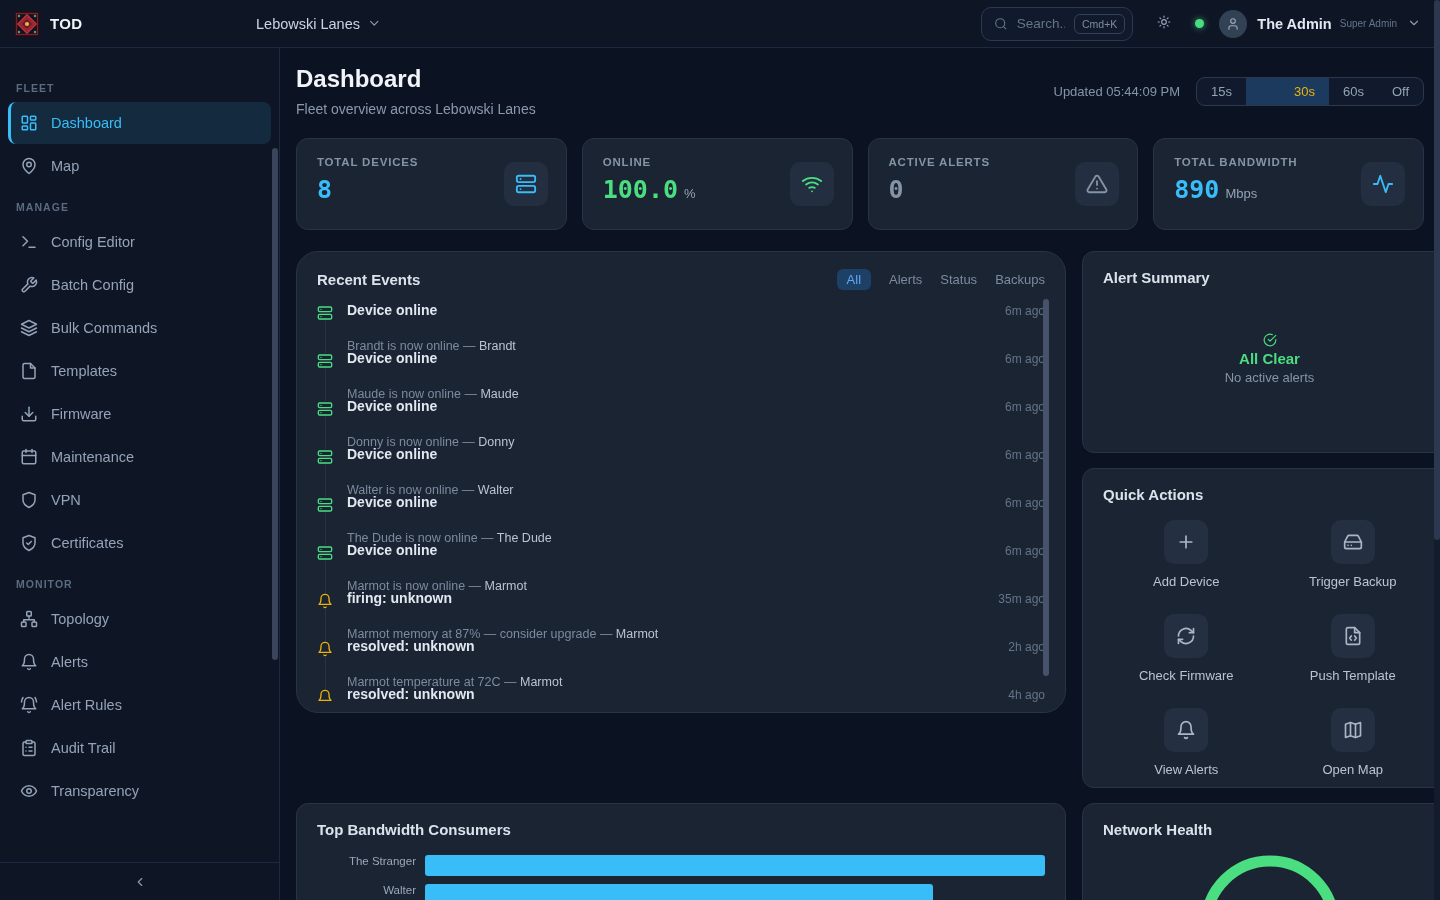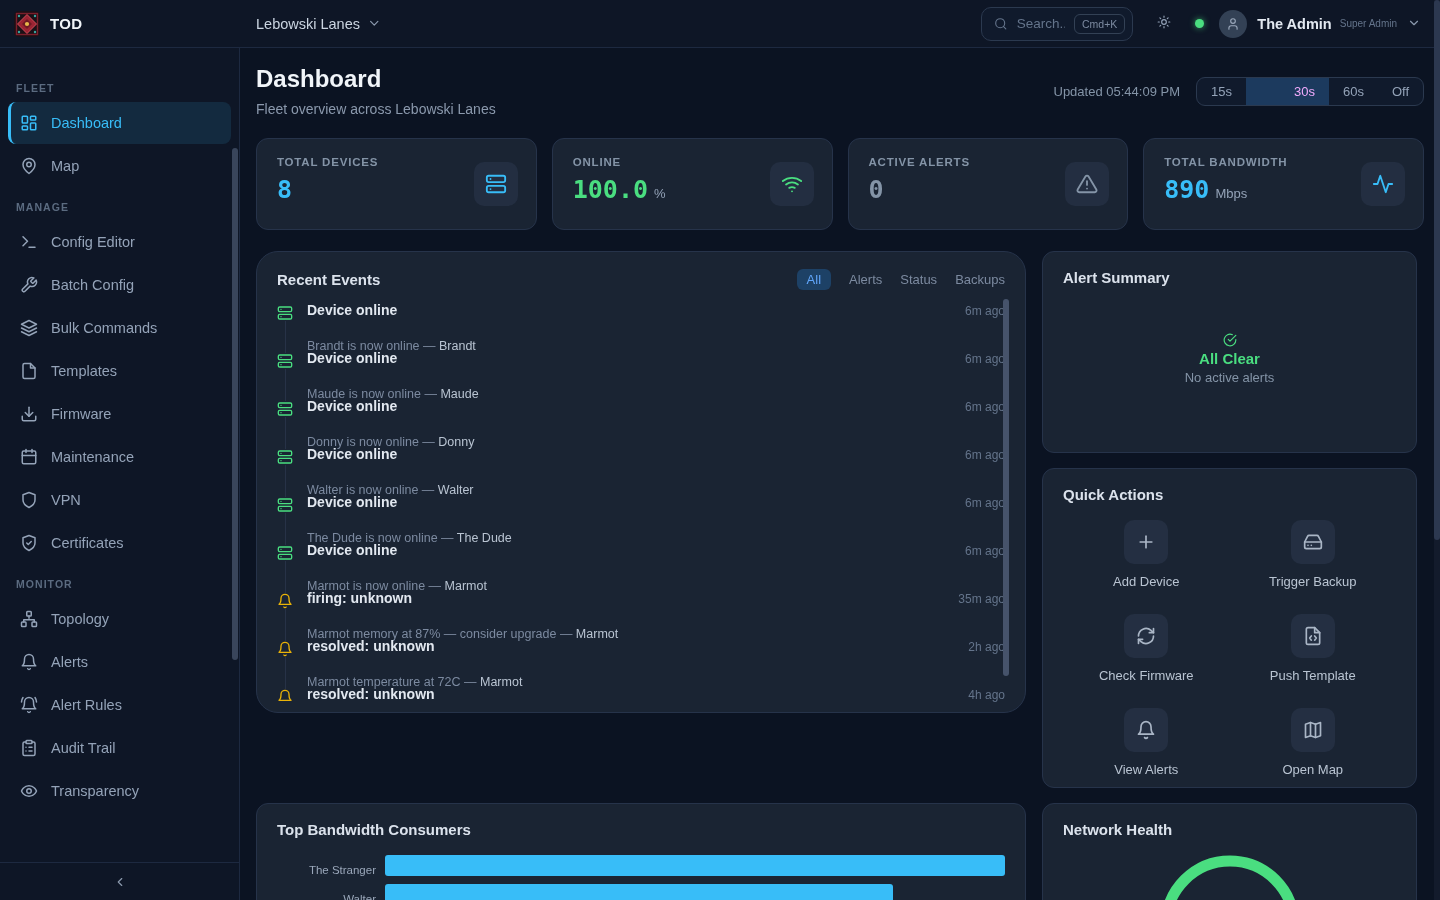--- a/index.html
+++ b/index.html
@@ -32,21 +32,21 @@
   .theme-btn svg { width:18px; height:18px; }
   .status-dot { width:9px; height:9px; border-radius:50%; margin-left:20px; box-shadow:0 0 6px rgba(74,222,128,.7); }
   .avatar { width:28px; height:28px; border-radius:50%; background:#334155; color:#9aa7ba; display:flex; align-items:center; justify-content:center; margin-left:15px; cursor:pointer; }
   .avatar svg { width:15px; height:15px; }
   .user-name { margin-left:10px; font-size:14.5px; font-weight:600; color:#e2e8f0; }
   .user-role { margin-left:8px; font-size:10px; color:#64748b; }
   .user-chevron { margin-left:10px; width:15px; height:15px; color:#8b99ad; cursor:pointer; }
   
   .shell { display:flex; height:852px; }
   .sidebar {
-    width:240px; flex:none; background:#0e1626; border-right:1px solid #1d2940;
+    width:280px; flex:none; background:#0e1626; border-right:1px solid #1d2940;
     position:relative; padding-top:20px; overflow:hidden;
   }
   .nav-section-label { font-size:10.5px; font-weight:700; letter-spacing:.1em; color:#5b6b80; padding:0 16px; margin:14px 0 8px; }
   .nav-item {
     height:42px; margin:1px 8px; border-radius:8px; display:flex; align-items:center; gap:13px;
     padding:0 12px; color:#94a3b8; font-size:14.5px; cursor:pointer;
   }
   .nav-item .nav-ic { width:18px; height:18px; flex:none; display:flex; }
   .nav-item .nav-ic svg { width:18px; height:18px; }
   .nav-item.active {
@@ -59,21 +59,21 @@
   .collapse-btn svg { width:15px; height:15px; }
   
   .main { flex:1; padding:0 16px; position:relative; overflow:hidden; }
   .page-header { display:flex; justify-content:space-between; align-items:flex-start; margin-top:17px; }
   .page-title { font-size:24px; font-weight:700; color:#f1f5f9; }
   .page-subtitle { font-size:14px; color:#8b99ad; margin-top:8px; }
   .header-right { display:flex; align-items:center; gap:16px; margin-top:12px; }
   .updated { font-size:13px; color:#8494a7; }
   .segmented { display:flex; border:1px solid #2b394f; border-radius:9px; overflow:hidden; background:#101a2c; }
   .seg-opt { padding:6px 14px; font-size:13px; color:#94a3b8; cursor:pointer; }
-  .seg-opt.active { background:#1c3a5e; color:#f0abfc;padding-left:48px; }
+  .seg-opt.active { background:#1c3a5e; color:#eab308;padding-left:48px; }
   
   .stats { display:grid; grid-template-columns:repeat(4,1fr); gap:15px; margin-top:21px; }
   .card { background:#1a2433; border:1px solid #26334a; border-radius:12px; }
   .stat-card { height:92px; padding:17px 20px; position:relative; }
   .stat-label { font-size:11.5px; font-weight:600; letter-spacing:.07em; color:#8494a7; }
   .stat-value-row { margin-top:7px; display:flex; align-items:baseline; gap:6px; }
   .stat-value { font-family:"DejaVu Sans Mono", monospace; font-weight:700; font-size:25px; }
   .stat-unit { font-size:13px; color:#94a3b8; }
   .stat-icbox { position:absolute; right:18px; top:50%; transform:translateY(-50%); width:44px; height:44px; border-radius:10px; background:#232e41; display:flex; align-items:center; justify-content:center; }
   .stat-icbox svg { width:22px; height:22px; }
@@ -106,21 +106,21 @@
   
   .qa-card { height:320px; padding:17px 20px; }
   .qa-grid { display:grid; grid-template-columns:1fr 1fr; row-gap:25px; margin-top:17px; }
   .qa-item { display:flex; flex-direction:column; align-items:center; cursor:pointer; }
   .qa-icbox { width:44px; height:44px; border-radius:10px; background:#242f42; color:#aab6c6; display:flex; align-items:center; justify-content:center; }
   .qa-icbox svg { width:20px; height:20px; }
   .qa-label { font-size:13px; color:#b9c4d2; margin-top:10px; }
   
   .bw-card { height:300px; padding:17px 20px; }
   .bw-rows { margin-top:17px; }
-  .bw-row { display:flex; align-items:flex-end; margin-bottom:8px; }
+  .bw-row { display:flex; align-items:flex-start; margin-bottom:8px; }
   .bw-label { width:108px; flex:none; text-align:right; font-size:11.5px; color:#9aa7ba; padding-right:9px; }
   .bw-track { flex:1; }
   .bw-bar { height:21px; border-radius:3px; }
   .nh-card { height:300px; padding:17px 20px; }
   .nh-ring-wrap { position:relative; width:150px; height:150px; margin:12px auto 0; }
   .nh-ring-wrap svg { width:150px; height:150px; }
   
   .page-scroll { position:absolute; right:0; top:0; bottom:0; width:6px; background:#131b2c; }
   .page-scroll-thumb { position:absolute; top:0; left:0; right:0; height:540px; border-radius:3px; background:#2c3850; }
 </style>

